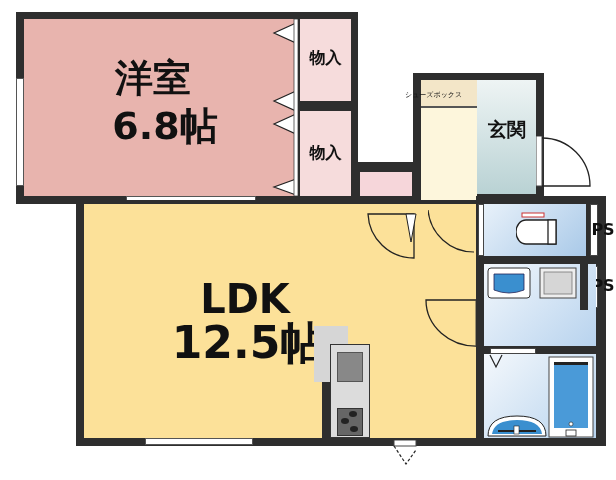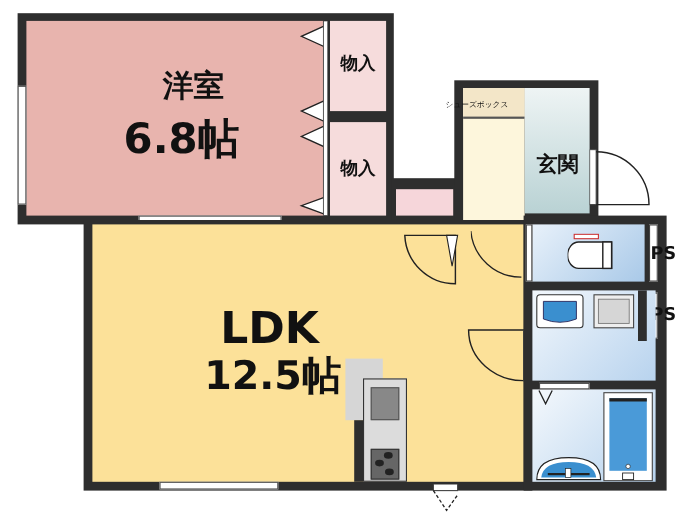--- a/index.html
+++ b/index.html
@@ -8,21 +8,21 @@
   .abs { position:absolute; box-sizing:border-box; }
   .wall { background:#2e2e2e; }
   .lbl { position:absolute; color:#111; font-weight:bold; text-align:center; white-space:nowrap; }
   .win { position:absolute; background:#fff; border:1px solid #555; box-sizing:border-box; }
 </style>
 </head>
 <body>
 
 <div class="abs wall" style="left:16px;top:12px;width:342px;height:192px;"></div>
 <div class="abs" style="left:24px;top:19px;width:270px;height:177px;background:#e8b4ae;"></div>
-<div class="lbl" style="left:106px;top:56px;width:140px;font-size:28px;line-height:44px;">洋室</div>
+<div class="lbl" style="left:83px;top:56px;width:140px;font-size:38px;line-height:44px;">洋室</div>
 <div class="lbl" style="left:85px;top:104px;width:160px;font-size:38px;line-height:44px;">6.8帖</div>
 
 <div class="win" style="left:16px;top:78px;width:8px;height:108px;"></div>
 
 <div class="win" style="left:126px;top:196px;width:130px;height:6px;"></div>
 
 <svg class="abs" style="left:268px;top:19px;width:30px;height:177px;" viewBox="0 0 30 177">
   <g fill="#fff" stroke="#222" stroke-width="1.2">
     <polygon points="28,4 6,14 28,24"></polygon>
     <polygon points="28,72 6,82 28,92"></polygon>
@@ -38,34 +38,34 @@
 <div class="lbl" style="left:300px;top:143px;width:51px;font-size:16px;">物入</div>
 
 <div class="abs wall" style="left:356px;top:162px;width:60px;height:42px;"></div>
 <div class="abs" style="left:360px;top:172px;width:52px;height:24px;background:#f6d6da;"></div>
 
 <div class="abs wall" style="left:413px;top:73px;width:131px;height:190px;"></div>
 <div class="abs" style="left:421px;top:80px;width:56px;height:174px;background:#fdf6dc;"></div>
 <div class="abs" style="left:421px;top:80px;width:56px;height:28px;background:#f3e6c8;border-bottom:2px solid #555;"></div>
 <div class="lbl" style="left:405px;top:90px;width:56px;font-size:7px;font-weight:normal;">シューズボックス</div>
 <div class="abs" style="left:477px;top:80px;width:59px;height:114px;background:linear-gradient(180deg,#eef4f4,#b9d2d4);"></div>
-<div class="lbl" style="left:480px;top:136px;width:54px;font-size:19px;">玄関</div>
+<div class="lbl" style="left:480px;top:117px;width:54px;font-size:19px;">玄関</div>
 
 <svg class="abs" style="left:536px;top:136px;width:60px;height:60px;" viewBox="0 0 60 60">
   <rect x="0" y="0" width="6" height="50" fill="#fff" stroke="#444"></rect>
   <path d="M6,2 A48,48 0 0 1 54,50 L6,50" fill="none" stroke="#222" stroke-width="1.3"></path>
 </svg>
 
 <div class="lbl" style="left:415px;top:216px;width:64px;font-size:17px;font-weight:normal;">ホール</div>
 
 <div class="abs wall" style="left:76px;top:200px;width:408px;height:246px;"></div>
 <div class="abs" style="left:84px;top:204px;width:392px;height:234px;background:#fce199;"></div>
 <div class="abs" style="left:413px;top:204px;width:71px;height:58px;background:transparent;"></div>
 <div class="lbl" style="left:185px;top:276px;width:120px;font-size:40px;line-height:46px;">LDK</div>
-<div class="lbl" style="left:168px;top:320px;width:160px;font-size:36px;line-height:46px;">12.5帖</div>
+<div class="lbl" style="left:168px;top:320px;width:160px;font-size:44px;line-height:46px;">12.5帖</div>
 
 <div class="win" style="left:145px;top:438px;width:108px;height:7px;"></div>
 
 <svg class="abs" style="left:392px;top:440px;width:26px;height:26px;" viewBox="0 0 26 26">
   <rect x="2" y="0" width="22" height="6" fill="#fff" stroke="#444"></rect>
   <path d="M2,6 L14,24 L24,10" fill="none" stroke="#222" stroke-width="1.2" stroke-dasharray="3 2"></path>
 </svg>
 
 <div class="abs" style="left:314px;top:326px;width:34px;height:56px;background:#d6d6d6;"></div>
 <div class="abs" style="left:330px;top:344px;width:40px;height:94px;background:#dcdcdc;border:1px solid #333;"></div>

